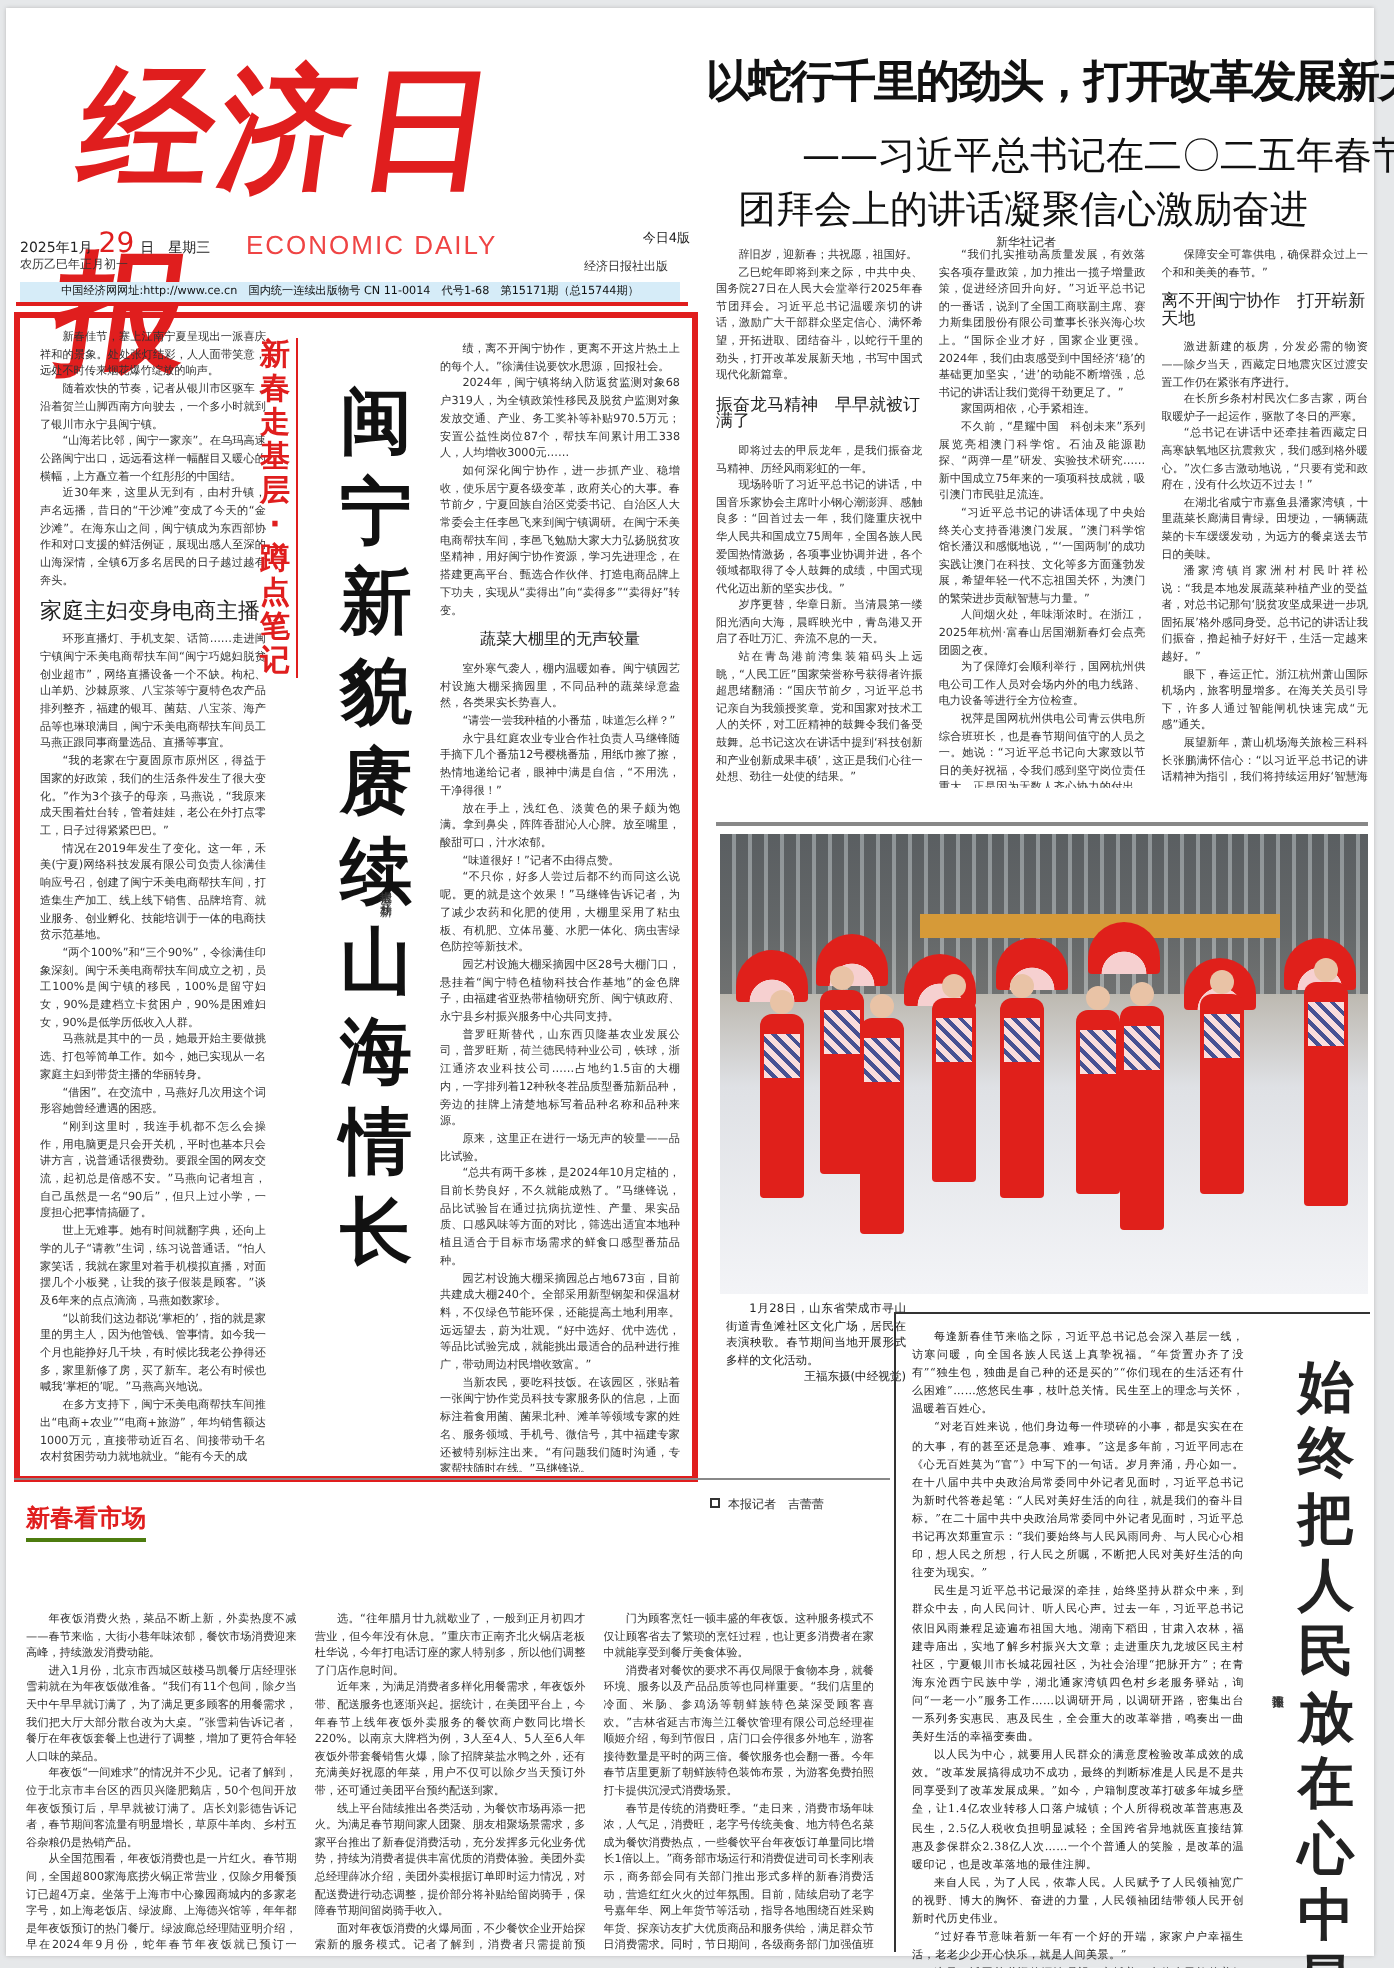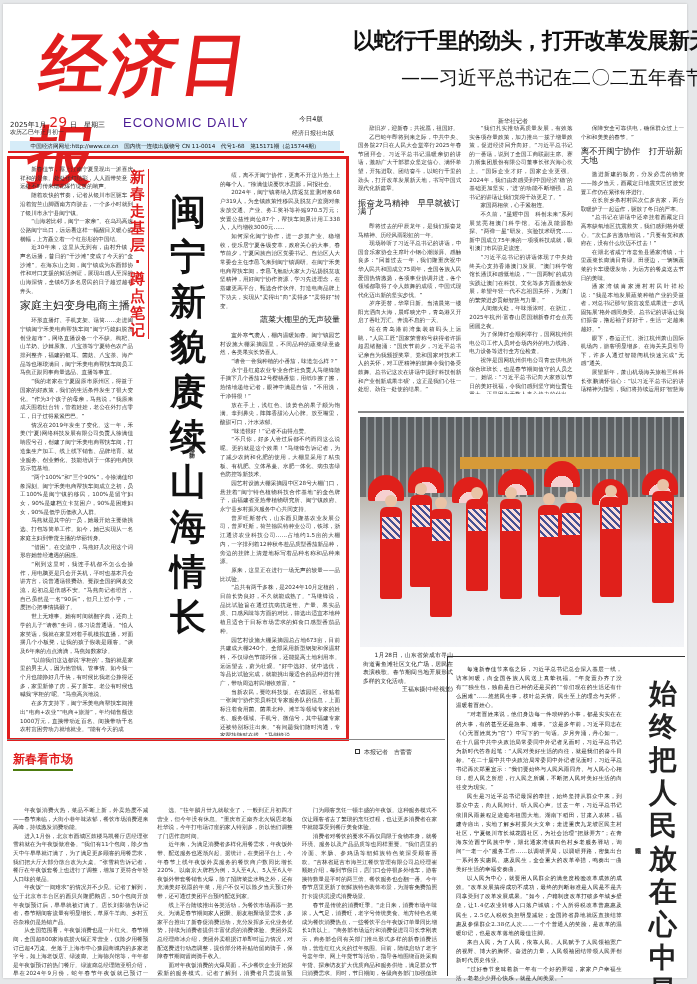--- a/index.html
+++ b/index.html
@@ -5,22 +5,22 @@
   * { box-sizing: border-box; margin: 0; padding: 0; }
   html, body { width: 697px; height: 984px; overflow: hidden; background: #e6e8ea; }
   body { font-family: "DejaVu Sans", sans-serif; color: #222; }
   .page { position: absolute; left: 3px; top: 4px; width: 684px; height: 974px; background: #fff; box-shadow: 0 0 2px #bbb; }
 
   
   .masthead-logo { position: absolute; left: 38px; top: 14px; width: 260px; height: 92px; color: #e01e1e; font-family: "DejaVu Serif", serif; font-size: 66px; font-weight: bold; letter-spacing: 4px; transform: skewX(-8deg); line-height: 92px; }
   .date-line { position: absolute; left: 7px; top: 110px; font-size: 7px; color: #222; }
   .date-line .day { color: #e01e1e; font-size: 14px; font-weight: normal; margin: 0 3px; }
   .lunar-line { position: absolute; left: 7px; top: 124px; font-size: 6px; color: #333; }
-  .en-title { position: absolute; left: 120px; top: 111px; font-family: "Liberation Sans", sans-serif; color: #4c1d95; font-size: 13px; letter-spacing: 1px; }
-  .edition { position: absolute; right: 364px; top: 111px; font-size: 6.5px; }
+  .en-title { position: absolute; left: 120px; top: 111px; font-family: "Liberation Sans", sans-serif; color: #ef4444; font-size: 13px; letter-spacing: 1px; }
+  .edition { position: absolute; right: 342px; top: 111px; font-size: 6.5px; }
   .publisher { position: absolute; right: 353px; top: 125px; font-size: 6px; color: #333; }
   .info-bar { position: absolute; left: 7px; top: 137px; width: 330px; height: 10px; background: #d6ecf8; font-size: 5.6px; line-height: 10px; text-align: center; color: #111; white-space: nowrap; overflow: hidden; }
   .red-rule { position: absolute; left: 5px; top: 147px; width: 336px; height: 2px; background: #e01e1e; }
 
   
   .main-hl { position: absolute; left: 350px; top: 22px; width: 330px; font-size: 22px; font-weight: bold; font-family: "DejaVu Sans", sans-serif; color: #111; letter-spacing: -1px; white-space: nowrap; }
   .main-sub1 { position: absolute; left: 398px; top: 61px; font-size: 19px; color: #111; white-space: nowrap; }
   .main-sub2 { position: absolute; left: 366px; top: 88px; font-size: 19px; color: #111; white-space: nowrap; }
   .main-byline { position: absolute; left: 495px; top: 113px; font-size: 6px; color: #333; }
   .main-cols { position: absolute; left: 355px; top: 120px; width: 326px; height: 270px; display: flex; gap: 8px; }
@@ -44,21 +44,21 @@
   
   .feature { position: absolute; left: 4px; top: 152px; width: 342px; height: 585px; border: 3px solid #e01e1e; }
   .feat-col1 { position: absolute; left: 10px; top: 6px; width: 113px; height: 575px; font-size: 5.6px; line-height: 8.7px; color: #333; text-align: justify; overflow: hidden; }
   .feat-col1 p { text-indent: 2em; }
   .feat-col1 .subhead { font-size: 11px; text-align: left; }
   .kicker { position: absolute; left: 119px; top: 10px; width: 20px; color: #e01e1e; font-size: 15px; line-height: 17px; font-weight: bold; text-align: center; border-right: 1px solid #e01e1e; padding-right: 2px; }
   .feat-title { position: absolute; left: 160px; top: 30px; width: 40px; font-size: 36px; line-height: 45px; font-weight: bold; color: #111; }
   .feat-byline { position: absolute; left: 176px; top: 282px; width: 10px; font-size: 6px; line-height: 8px; color: #333; writing-mode: vertical-rl; }
   .feat-col3 { position: absolute; left: 210px; top: 12px; width: 120px; height: 565px; font-size: 5.6px; line-height: 8.7px; color: #333; text-align: justify; overflow: hidden; }
   .feat-col3 p { text-indent: 2em; }
-  .feat-col3 .subhead { text-align: right; font-size: 8px; }
+  .feat-col3 .subhead { text-align: center; font-size: 8px; }
 
   
   .section-label { position: absolute; left: 10px; top: 747px; color: #e01e1e; font-size: 12px; font-weight: bold; border-bottom: 2px solid #4d7c0f; padding-bottom: 1px; }
   .market-hl { position: absolute; left: 40px; top: 770px; width: 380px; font-family: "DejaVu Serif", serif; font-size: 22px; color: #222; letter-spacing: 8px; text-align: center; white-space: nowrap; }
   .market-byline { position: absolute; left: 352px; top: 744px; font-size: 6px; color: #333; }
   .market-byline .box { display: inline-block; width: 5px; height: 5px; border: 1px solid #333; margin-right: 4px; }
   .market-cols { position: absolute; left: 10px; top: 802px; width: 424px; height: 172px; display: flex; gap: 9px; }
 
   
   .commentary { position: absolute; left: 444px; top: 652px; width: 238px; height: 320px; border-left: 1.5px solid #333; border-top: 1.5px solid #333; }
@@ -79,20 +79,21 @@
   </div>
   <div class="lunar-line">农历乙巳年正月初一</div>
   <div class="en-title">ECONOMIC DAILY</div>
   <div class="edition">今日4版</div>
   <div class="publisher">经济日报社出版</div>
   <div class="info-bar">中国经济网网址:http://www.ce.cn　国内统一连续出版物号 CN 11-0014　代号1-68　第15171期（总15744期）</div>
   <div class="red-rule"></div>
 
   <div class="main-hl">以蛇行千里的劲头，打开改革发展新天地</div>
   <div class="main-sub1">——习近平总书记在二〇二五年春节</div>
+  <div class="main-sub2">团拜会上的讲话凝聚信心激励奋进</div>
   <div class="main-byline">新华社记者</div>
   <div class="main-cols">
     <div class="col">
       <p>辞旧岁，迎新春；共祝愿，祖国好。</p>
       <p>乙巳蛇年即将到来之际，中共中央、国务院27日在人民大会堂举行2025年春节团拜会。习近平总书记温暖亲切的讲话，激励广大干部群众坚定信心、满怀希望，开拓进取、团结奋斗，以蛇行千里的劲头，打开改革发展新天地，书写中国式现代化新篇章。</p>
       <div class="subhead">振奋龙马精神　早早就被订满了</div>
       <p>即将过去的甲辰龙年，是我们振奋龙马精神、历经风雨彩虹的一年。</p>
       <p>现场聆听了习近平总书记的讲话，中国音乐家协会主席叶小钢心潮澎湃、感触良多：“回首过去一年，我们隆重庆祝中华人民共和国成立75周年，全国各族人民爱国热情激扬，各项事业协调并进，各个领域都取得了令人鼓舞的成绩，中国式现代化迈出新的坚实步伐。”</p>
       <p>岁序更替，华章日新。当清晨第一缕阳光洒向大海，晨晖映光中，青岛港又开启了吞吐万汇、奔流不息的一天。</p>
       <p>站在青岛港前湾集装箱码头上远眺，“人民工匠”国家荣誉称号获得者许振超思绪翻涌：“国庆节前夕，习近平总书记亲自为我颁授奖章。党和国家对技术工人的关怀，对工匠精神的鼓舞令我们备受鼓舞。总书记这次在讲话中提到‘科技创新和产业创新成果丰硕’，这正是我们心往一处想、劲往一处使的结果。”</p>

